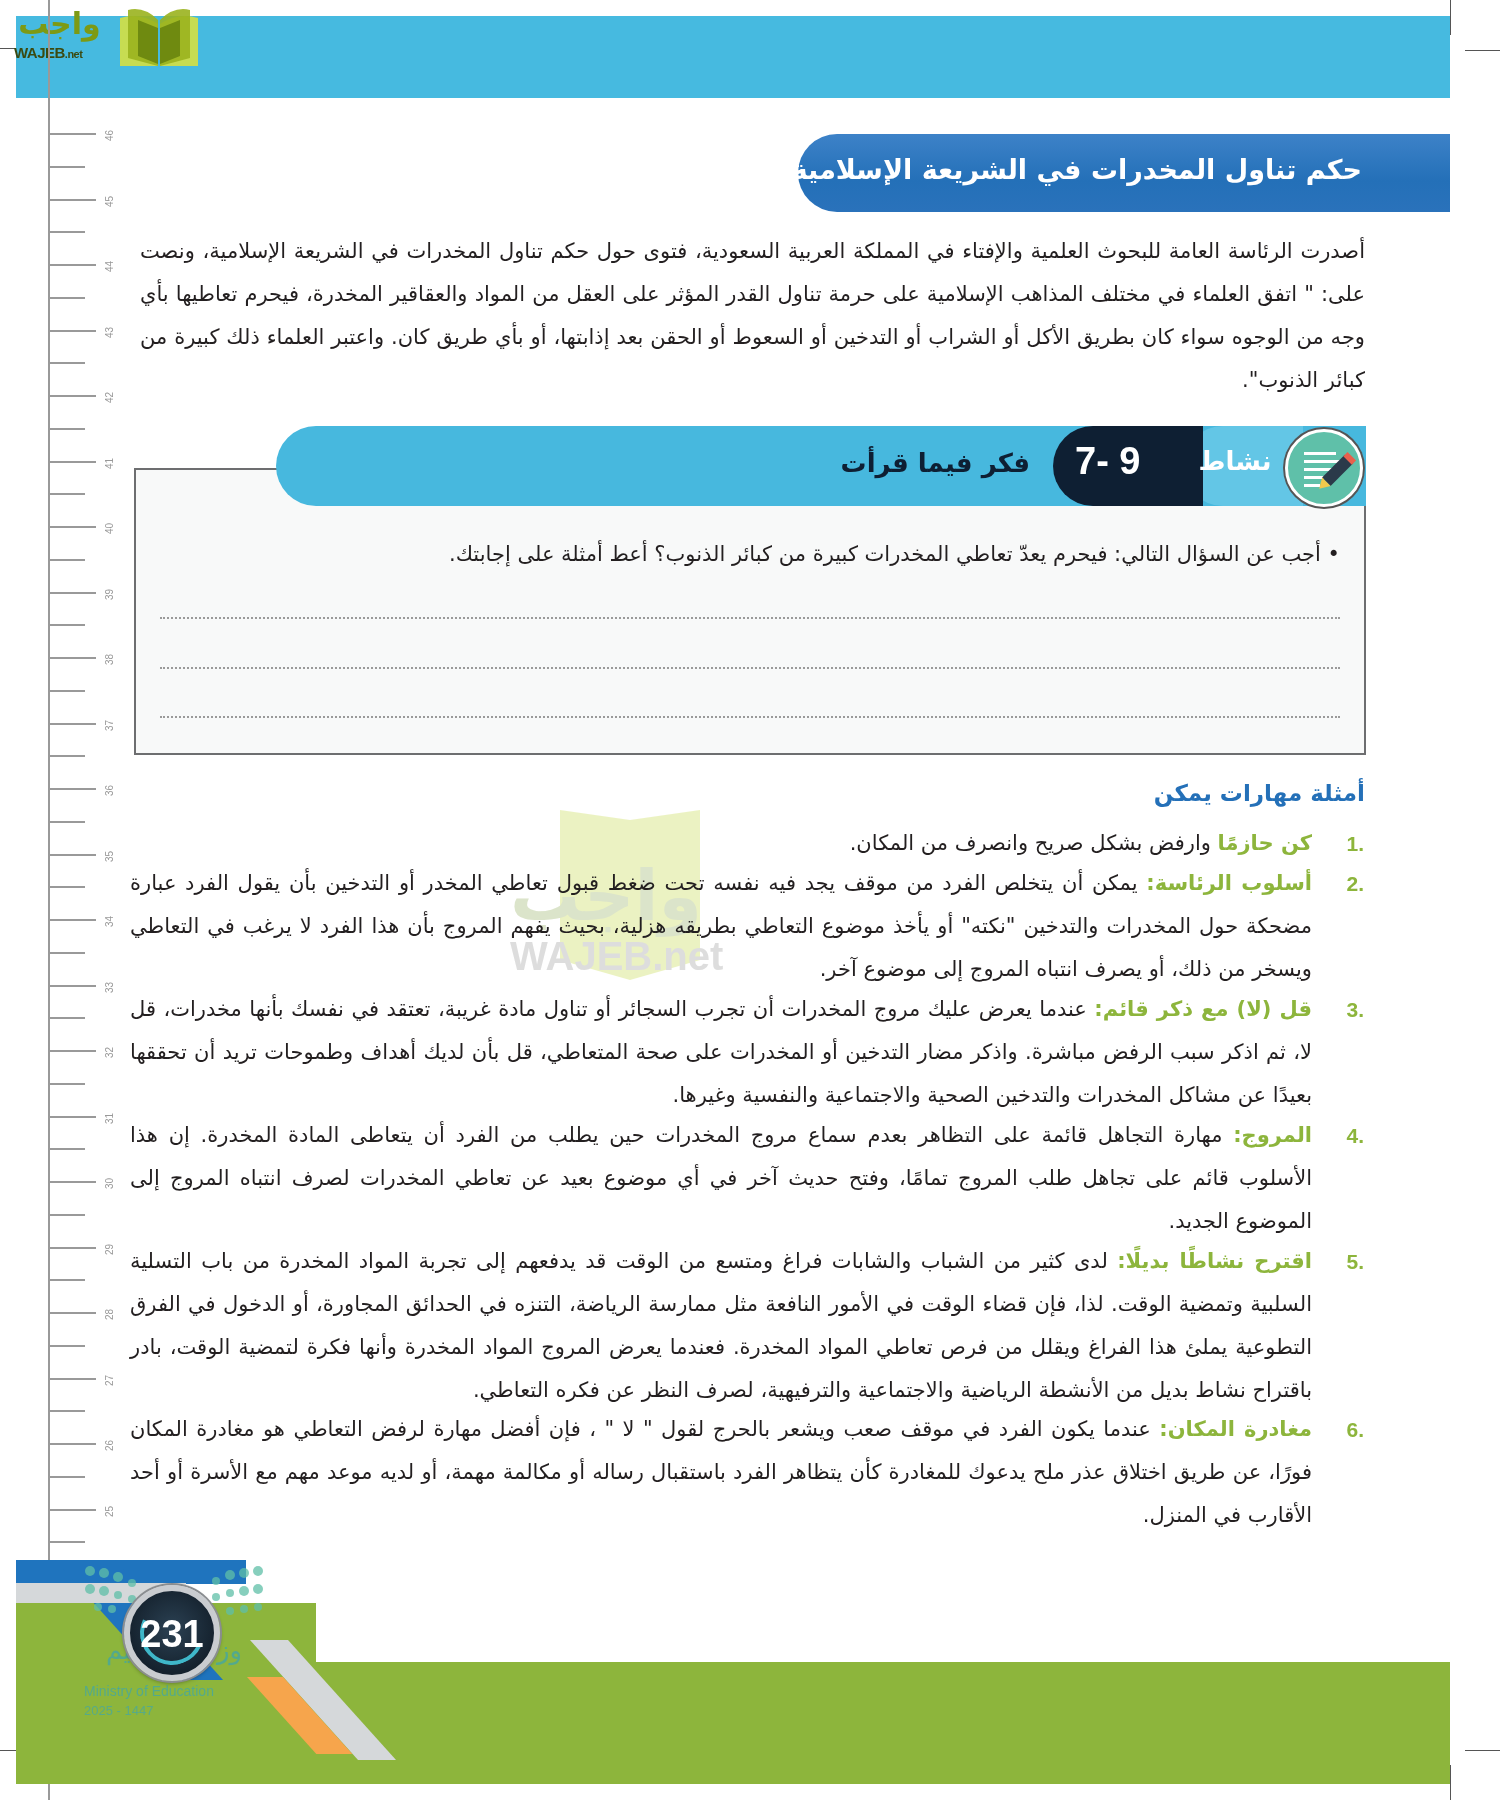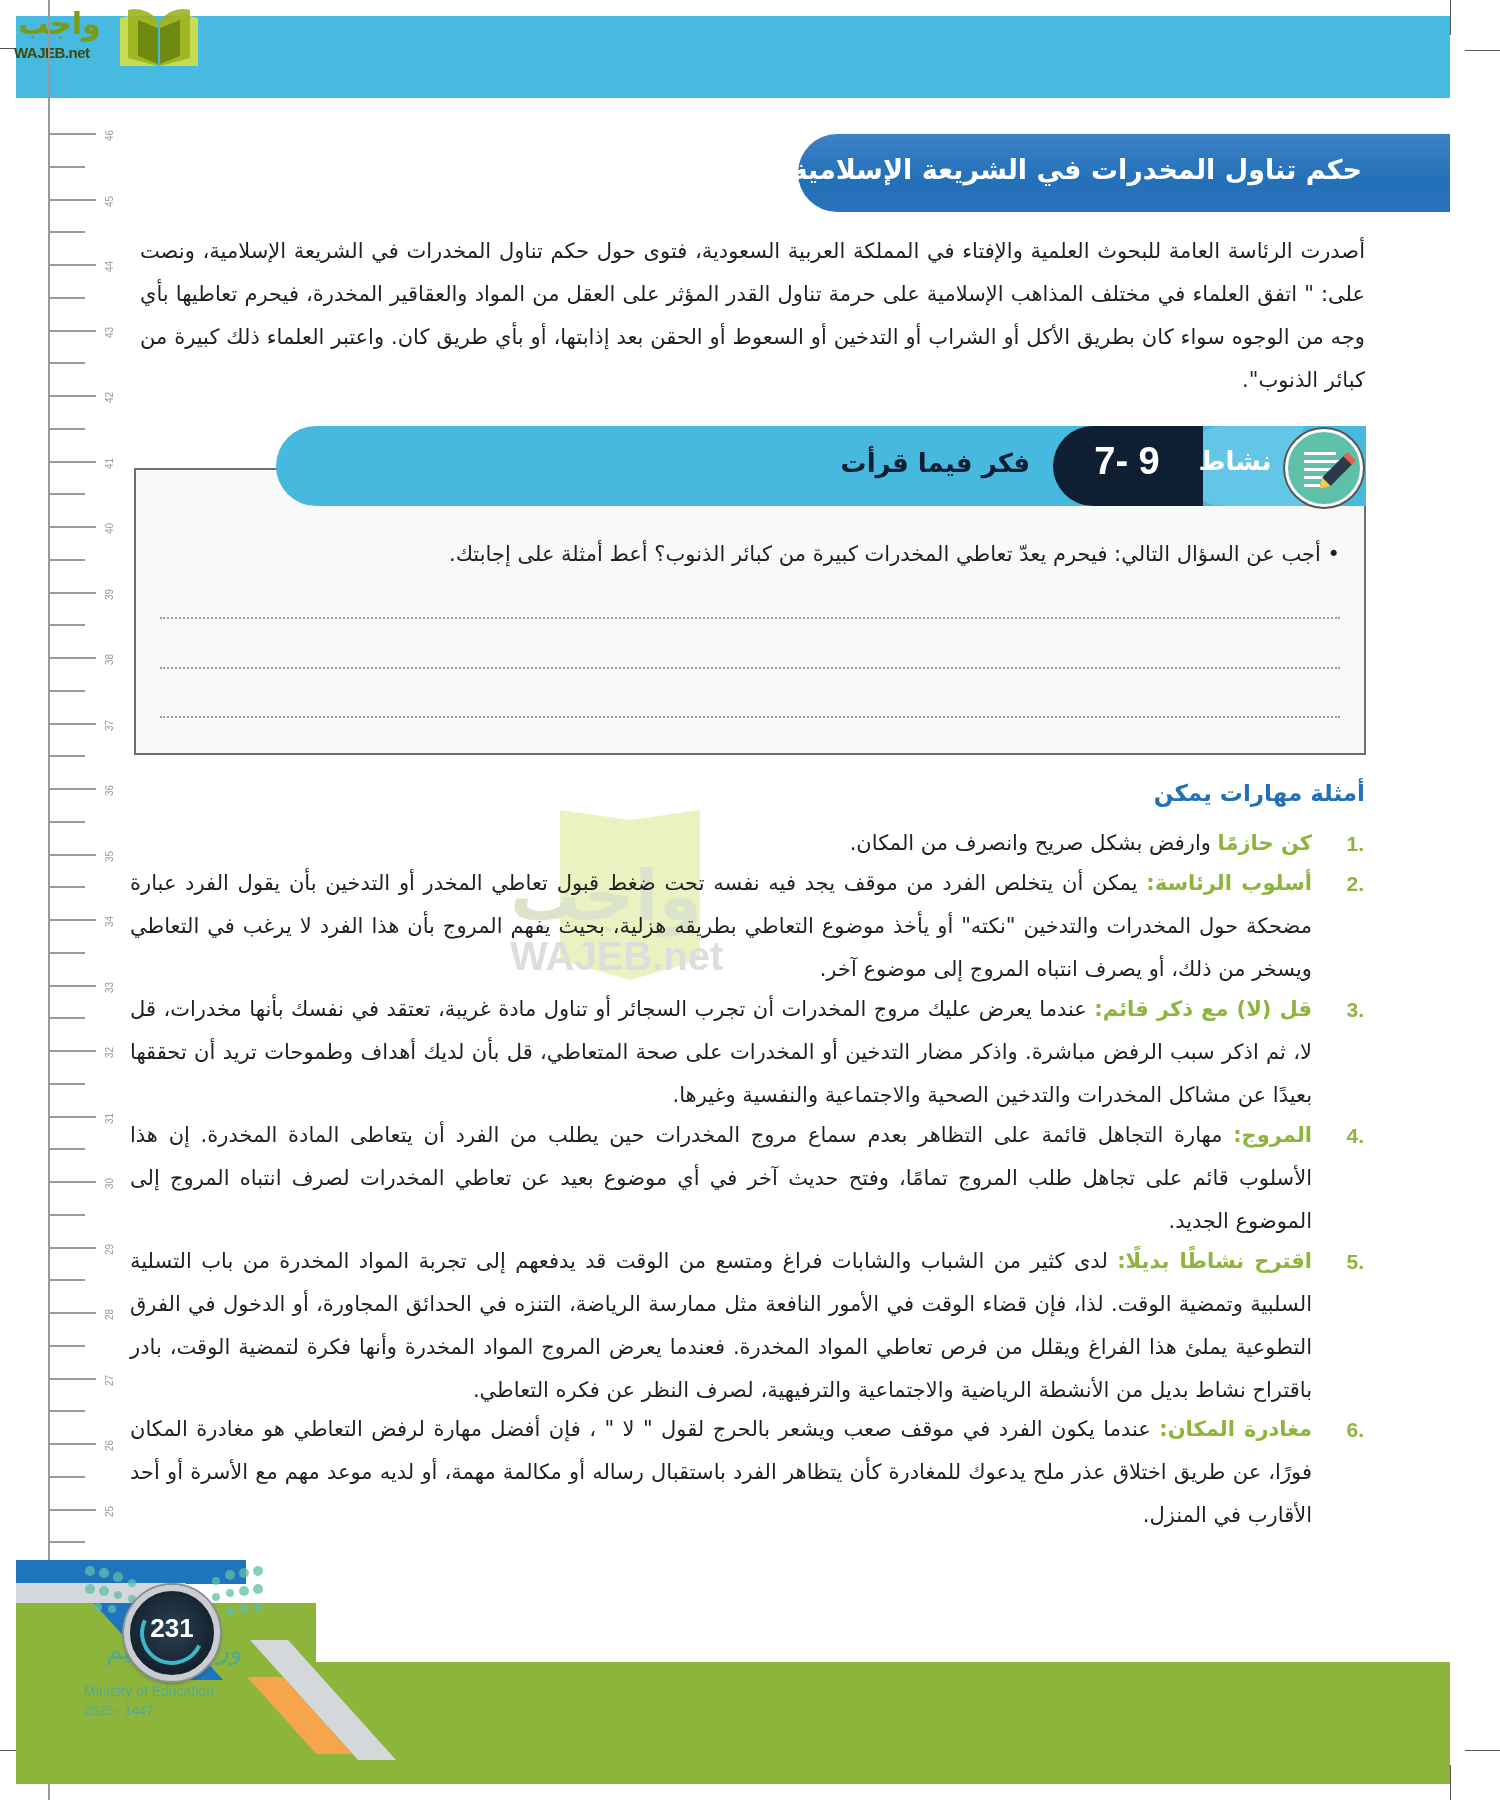--- a/index.html
+++ b/index.html
@@ -9,42 +9,42 @@
   
   .crop { position: absolute; background: #555; }
 
   
   .top-band { position: absolute; left: 16px; top: 16px; width: 1434px; height: 82px; background: #46bae0; }
 
   
   .logo { position: absolute; left: 12px; top: 4px; width: 180px; height: 64px; }
   .logo-ar { position: absolute; left: 0; top: 0; font-size: 30px; font-weight: bold; color: #7d9a14; direction: rtl; line-height: 40px; width: 95px; text-align: center; }
   .logo-en { position: absolute; left: 2px; top: 40px; font-size: 15px; font-weight: bold; color: #3b4a10; font-family: "Liberation Sans", sans-serif; letter-spacing: -0.5px; }
-  .logo-en small { font-size: 15px; }
+  .logo-en small { font-size: 11px; }
   .logo-book { position: absolute; left: 106px; top: 2px; width: 82px; height: 62px; }
 
   
   .ruler { position: absolute; left: 48px; top: 0; width: 2px; height: 1800px; background: #999; }
   .ruler-tick { position: absolute; left: 50px; height: 2px; background: #999; }
   .ruler-num { position: absolute; left: 104px; font-size: 10px; color: #999; transform: rotate(-90deg); transform-origin: left top; width: 20px; font-family: "Liberation Sans", sans-serif; }
 
   
   .section-pill { position: absolute; left: 798px; top: 134px; width: 652px; height: 78px; border-radius: 40px 0 0 40px; background: linear-gradient(180deg, #3d82c8 0%, #2470b8 60%, #2a72bb 100%); }
   .section-pill span { position: absolute; right: 88px; top: 20px; color: #fff; font-size: 27px; font-weight: bold; direction: rtl; white-space: nowrap; }
 
   
   .intro { position: absolute; left: 140px; top: 230px; width: 1225px; direction: rtl; text-align: justify; text-align-last: right; font-size: 21px; line-height: 43px; color: #231f20; }
 
   
   .activity-box { position: absolute; left: 134px; top: 468px; width: 1232px; height: 287px; border: 2px solid #6d6e70; background: #f8f9f9; }
   .activity-bar { position: absolute; left: 276px; top: 426px; width: 1090px; height: 80px; border-radius: 40px 0 0 40px; background: #47b8de; }
   .activity-bar-end { position: absolute; left: 1270px; top: 426px; width: 96px; height: 80px; background: #47b8de; border-radius: 0 40px 40px 0; }
   .act-light { position: absolute; left: 1183px; top: 426px; width: 120px; height: 80px; background: #63c6e6; border-radius: 40px 0 0 40px; }
   .act-dark { position: absolute; left: 1053px; top: 426px; width: 150px; height: 80px; background: #0e1f33; border-radius: 40px 0 0 40px; }
-  .act-number { position: absolute; left: 1075px; top: 440px; width: 104px; text-align: center; color: #fff; font-size: 38px; font-weight: bold; font-family: "Liberation Sans", sans-serif; direction: ltr; }
+  .act-number { position: absolute; left: 1075px; top: 440px; width: 104px; color: #fff; font-size: 38px; font-weight: bold; font-family: "Liberation Sans", sans-serif; direction: ltr; }
   .act-label { position: absolute; left: 1195px; top: 446px; width: 80px; text-align: center; color: #fff; font-size: 26px; font-weight: bold; direction: rtl; }
   .act-title { position: absolute; left: 760px; top: 448px; width: 270px; text-align: right; color: #0e1f33; font-size: 26px; font-weight: bold; direction: rtl; }
   .act-icon { position: absolute; left: 1285px; top: 429px; width: 78px; height: 78px; border-radius: 50%; background: #5fc0a9; border: 3px solid #fff; box-shadow: 0 0 0 2px #555; }
 
   .question { position: absolute; left: 150px; top: 542px; width: 1190px; direction: rtl; text-align: right; font-size: 21px; color: #231f20; }
   .answer-line { position: absolute; left: 160px; width: 1180px; height: 0; border-top: 2px dotted #9a9a9a; }
 
   
   .skills-title { position: absolute; left: 900px; top: 780px; width: 465px; text-align: right; direction: rtl; font-size: 23px; font-weight: bold; color: #2470b8; }
   .skill { position: absolute; left: 130px; width: 1182px; direction: rtl; text-align: justify; text-align-last: right; font-size: 21px; line-height: 43px; color: #231f20; }
@@ -62,21 +62,21 @@
   .stripe-grey { position: absolute; left: 16px; top: 1583px; width: 170px; height: 20px; background: #d5d8da; }
   .stripe-grey2 { position: absolute; left: 250px; top: 1640px; width: 38px; height: 120px; background: #d5d8da; transform: skewX(42deg); transform-origin: top left; }
   .stripe-orange { position: absolute; left: 247px; top: 1677px; width: 36px; height: 77px; background: #f6a54c; transform: skewX(42deg); transform-origin: top left; }
   .moe-dots { position: absolute; left: 84px; top: 1565px; width: 182px; height: 60px; }
   .moe-ar { position: absolute; left: 84px; top: 1635px; font-size: 26px; color: #4aa89a; direction: rtl; opacity: 0.85; width: 180px; text-align: center; }
   .moe-en { position: absolute; left: 84px; top: 1683px; font-size: 14px; color: #4aa89a; opacity: 0.85; font-family: "Liberation Sans", sans-serif; }
   .moe-year { position: absolute; left: 84px; top: 1703px; font-size: 13px; color: #4aa89a; opacity: 0.8; font-family: "Liberation Sans", sans-serif; }
 
   .page-badge { position: absolute; left: 124px; top: 1585px; width: 96px; height: 96px; border-radius: 50%; background: radial-gradient(circle at 50% 45%, #2b4153 0%, #15222e 70%); border: 6px solid #c9ccd0; box-shadow: 0 0 0 2px #8a8d90, 0 2px 4px rgba(0,0,0,0.4); }
   .page-badge .arc { position: absolute; left: 10px; top: 10px; width: 64px; height: 64px; border-radius: 50%; border: 4px solid transparent; border-bottom-color: #3fb7c9; border-left-color: #3fb7c9; transform: rotate(-20deg); }
-  .page-number { position: absolute; left: 0; top: 22px; width: 84px; text-align: center; color: #fff; font-size: 26px; font-weight: bold; font-family: "Liberation Sans", sans-serif; }
+  .page-number { position: absolute; left: 0; top: 22px; width: 84px; text-align: center; color: #fff; font-size: 38px; font-weight: bold; font-family: "Liberation Sans", sans-serif; }
 </style>
 </head>
 <body>
 
 <div class="crop" style="left:48px;top:0;width:1px;height:30px;"></div>
 <div class="crop" style="left:0;top:48px;width:30px;height:1px;"></div>
 <div class="crop" style="left:1450px;top:0;width:1px;height:35px;"></div>
 <div class="crop" style="left:1465px;top:50px;width:35px;height:1px;"></div>
 <div class="crop" style="left:0;top:1750px;width:35px;height:1px;"></div>
 <div class="crop" style="left:1450px;top:1765px;width:1px;height:35px;"></div>

